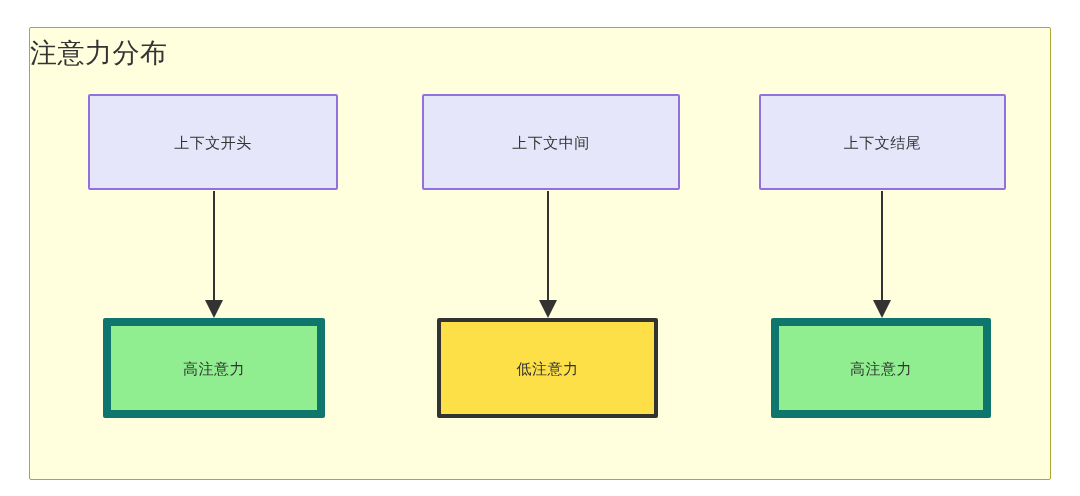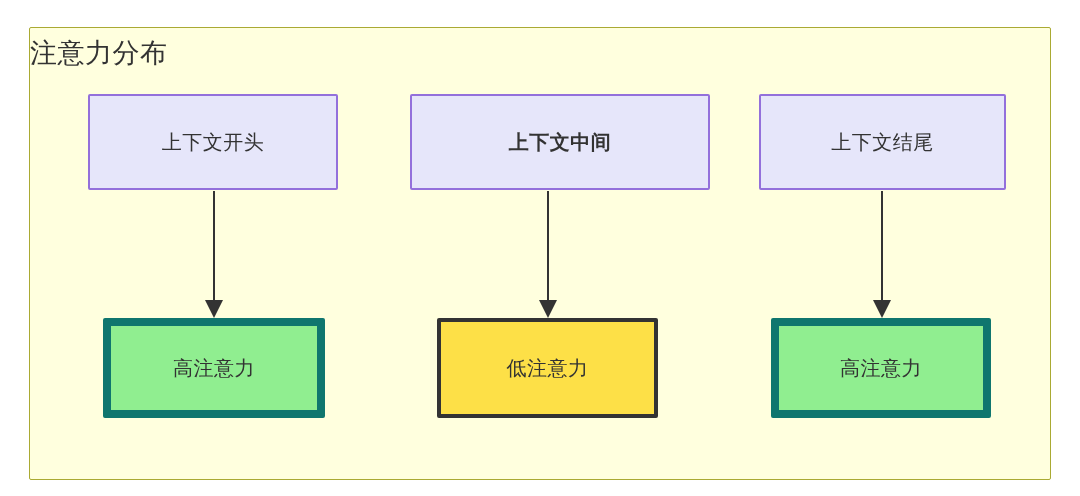--- a/index.html
+++ b/index.html
@@ -45,21 +45,21 @@
     line-height: 1;
   }
 
   
   .node {
     position: absolute;
     box-sizing: border-box;
     display: flex;
     align-items: center;
     justify-content: center;
-    font-size: 20px;
+    font-size: 15px;
     line-height: 1;
     color: #333333;
     letter-spacing: 0.5px;
     border-radius: 2px;
   }
 
   .node.ctx {
     background: #e6e6fa;
     border: 2px solid #9370db;
   }
@@ -69,21 +69,21 @@
     border: 8px solid #0f766e;
   }
 
   .node.low {
     background: #fde047;
     border: 4px solid #333333;
   }
 
   
   #node-ctx-start  { left: 88px;  top: 94px;  width: 250px; height: 96px; }
-  #node-ctx-middle { left: 410px; top: 94px;  width: 300px; height: 96px; font-weight: bold; }
+  #node-ctx-middle { left: 422px; top: 94px;  width: 258px; height: 96px; }
   #node-ctx-end    { left: 759px; top: 94px;  width: 247px; height: 96px; text-align: right; }
 
   
   #node-attn-start  { left: 103px; top: 318px; width: 222px; height: 100px; }
   #node-attn-middle { left: 437px; top: 318px; width: 221px; height: 100px; }
   #node-attn-end    { left: 771px; top: 318px; width: 220px; height: 100px; }
 
   
   .edges {
     position: absolute;

